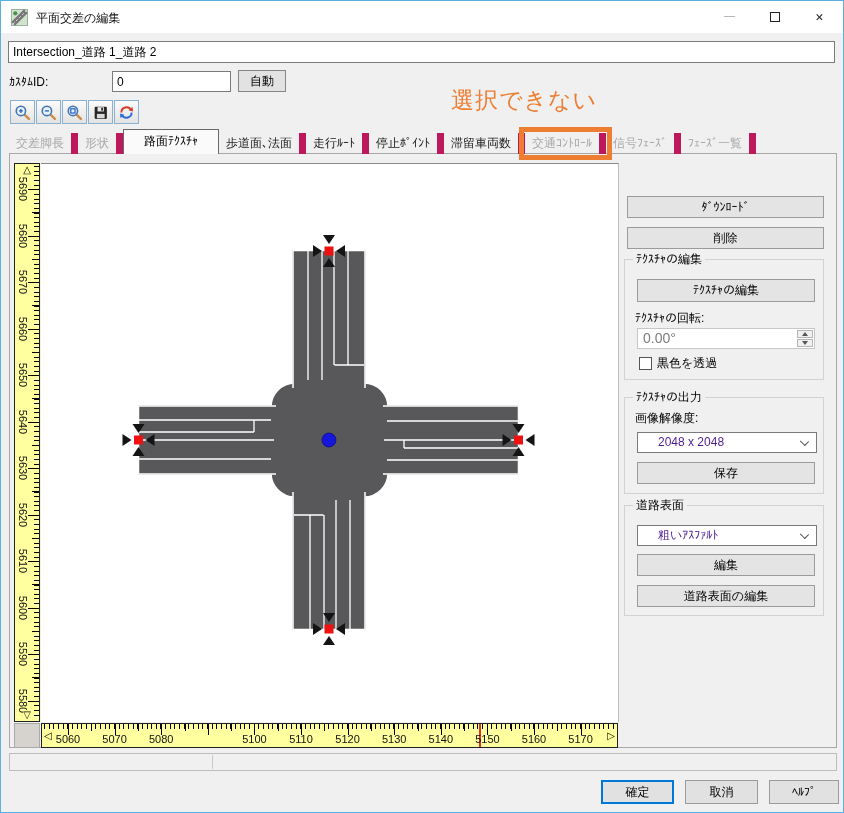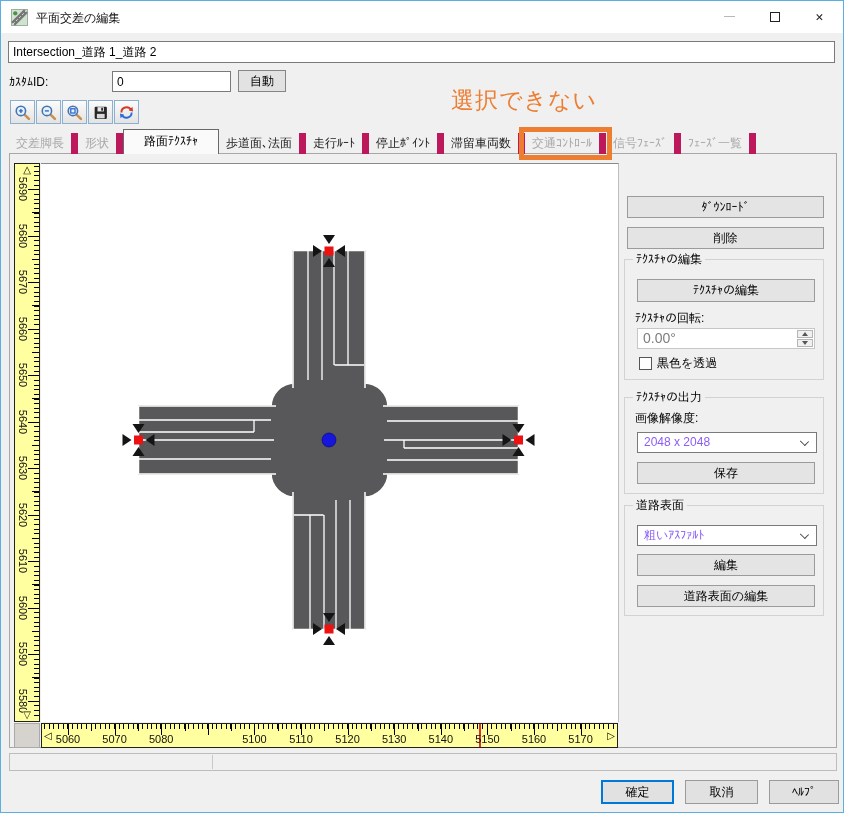--- a/index.html
+++ b/index.html
@@ -71,22 +71,22 @@
   .road-edge{stroke:var(--lane-white,#fff);stroke-width:1.5;fill:none;}
   .lane{stroke:var(--lane-white,#fff);stroke-width:1.3;fill:none;}
   .mk-b{fill:var(--marker-black,#111);} .mk-r{fill:var(--marker-red,#f00);}
   .center-dot{fill:var(--dot-blue,#1414dc);stroke:#00007a;stroke-width:0.6;}
   
   .p-btn{position:absolute;background:#e4e4e4;border:1px solid #9b9b9b;font-size:12px;color:#000;
     display:flex;align-items:center;justify-content:center;}
   .groupbox{position:absolute;border:1px solid #d2d2d2;}
   .groupbox .gtitle{position:absolute;top:-9px;left:8px;background:#f0f0f0;padding:0 3px;font-size:12px;color:#000;}
   .p-label{position:absolute;font-size:12px;color:#000;white-space:nowrap;}
-  .dropdown{position:absolute;height:21px;background:#fff;border:1px solid #7a7a7a;font-size:12px;color:#8b5cf6;
-    line-height:19px;padding:0 6px;}
+  .dropdown{position:absolute;height:21px;background:#fff;border:1px solid #7a7a7a;font-size:12px;color:#4c1d95;
+    line-height:19px;padding:0 20px;}
   .chev{position:absolute;right:8px;top:5px;width:7px;height:7px;border-right:1.4px solid #444;
     border-bottom:1.4px solid #444;transform:rotate(45deg) scaleY(0.85);}
   .spinner{position:absolute;height:21px;background:#fff;border:1px solid #c6c6c6;font-size:14px;
     color:#7d7d7d;line-height:19px;padding:0 5px;}
   .spin-btns{position:absolute;right:1px;top:1px;width:16px;height:17px;}
   .spin-btn{position:absolute;left:0;width:16px;height:8px;background:#f0f0f0;border:1px solid #b5b5b5;
     display:flex;align-items:center;justify-content:center;}
   .spin-up{top:0;} .spin-dn{bottom:0;}
   .tri-up{width:0;height:0;border-left:3px solid transparent;border-right:3px solid transparent;border-bottom:4px solid #555;}
   .tri-dn{width:0;height:0;border-left:3px solid transparent;border-right:3px solid transparent;border-top:4px solid #555;}

